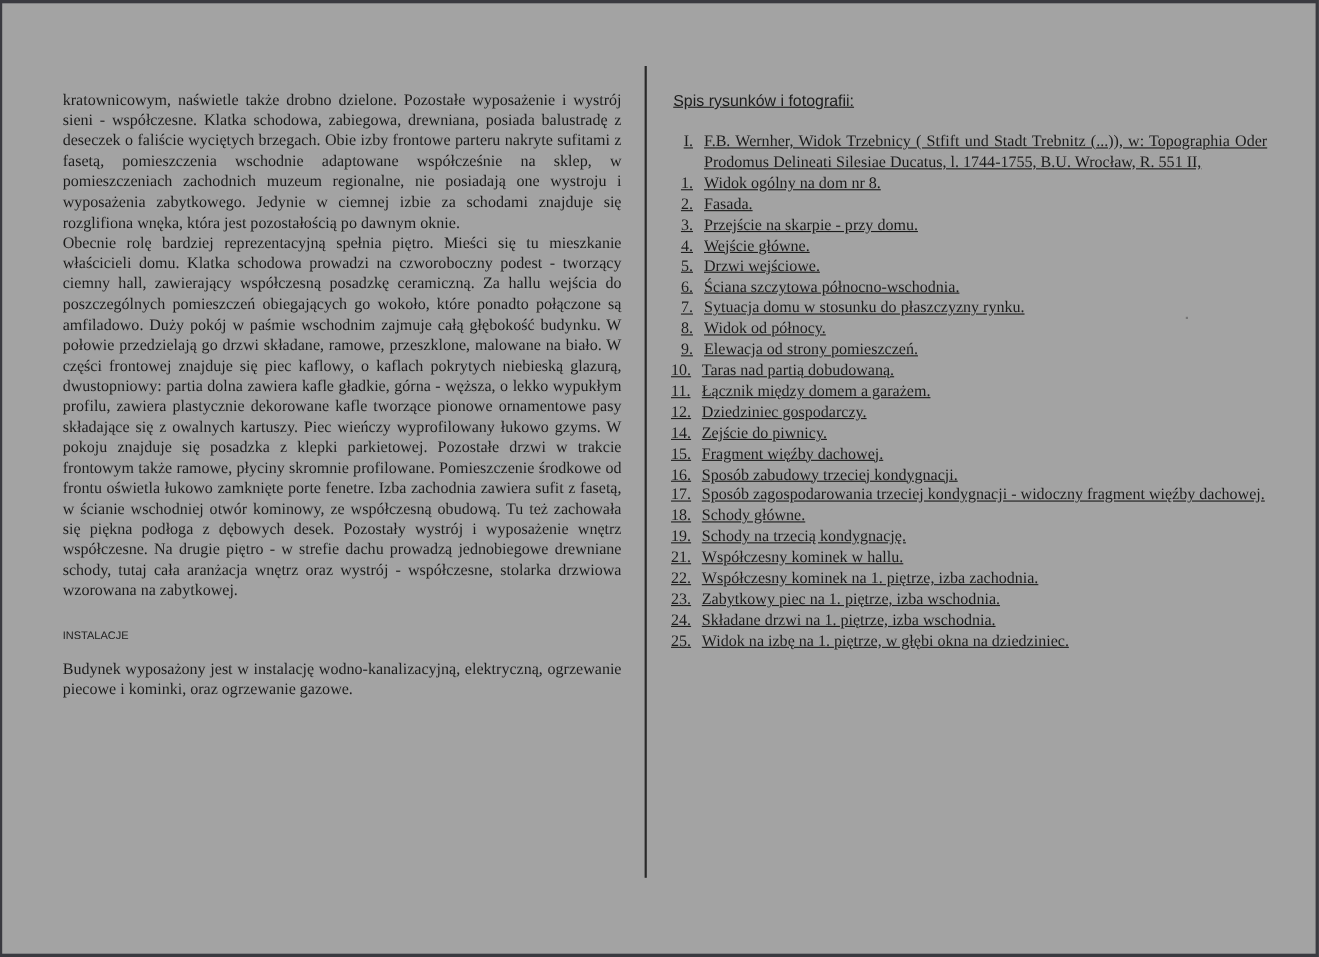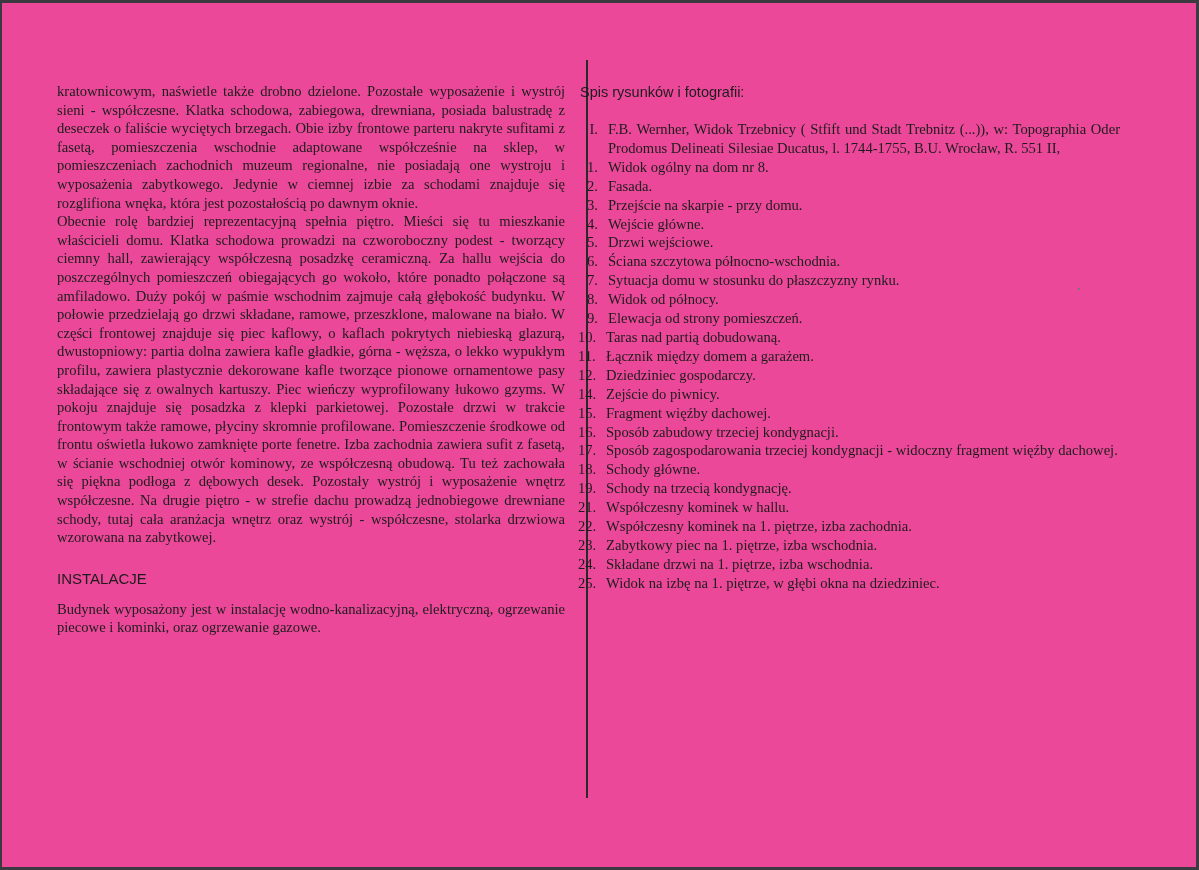--- a/index.html
+++ b/index.html
@@ -14,44 +14,45 @@
       overflow: hidden;
       font-family: "Liberation Serif", "DejaVu Serif", serif;
       color: #1c1c1c;
     }
     .page {
       position: absolute;
       left: 2px;
       top: 3px;
       width: 1194px;
       height: 864px;
-      background: #ec4899;
+      background: #a3a3a3;
     }
     .col-left {
       position: absolute;
       left: 55px;
       top: 79px;
       width: 508px;
     }
     .col-right {
       position: absolute;
-      left: 578px;
+      left: 610px;
       top: 79px;
       width: 540px;
+      text-decoration: underline;
     }
     .para {
       font-size: 14.6px;
       line-height: 18.6px;
       text-align: justify;
       margin: 0;
       hyphens: manual;
     }
     .section-heading {
       font-family: "Liberation Sans", "DejaVu Sans", sans-serif;
-      font-size: 15px;
+      font-size: 10px;
       margin: 22px 0 0 0;
       height: 20px;
       line-height: 20px;
     }
     .section-body {
       margin-top: 11px;
     }
     .divider {
       position: absolute;
       left: 584px;

